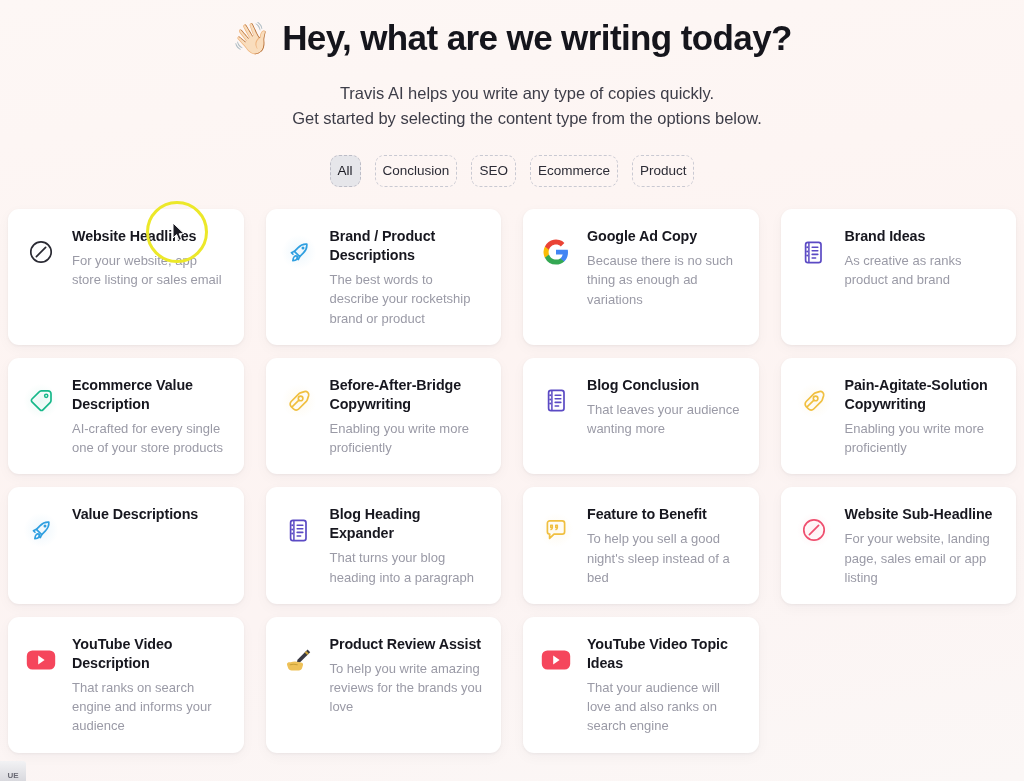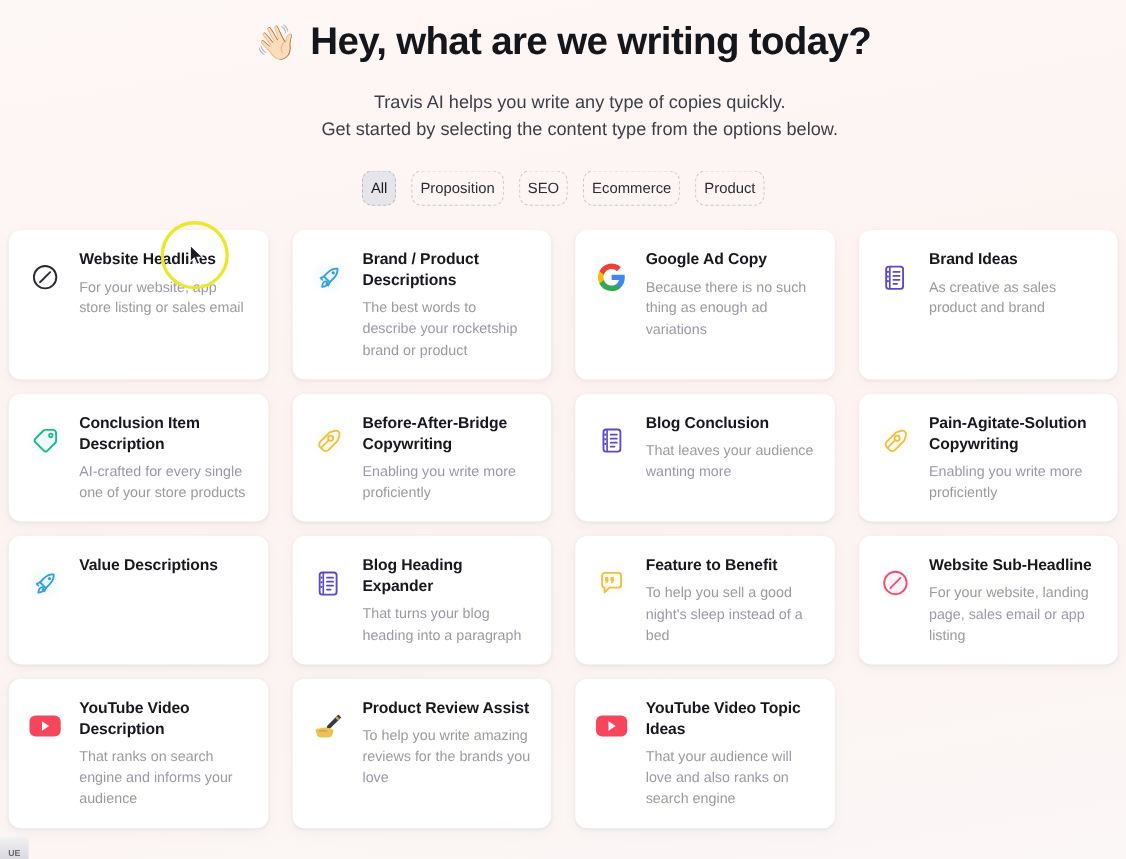--- a/index.html
+++ b/index.html
@@ -190,21 +190,21 @@
       <span>Hey, what are we writing today?</span>
     </h1>
     <div class="hero-sub">
       <div>Travis AI helps you write any type of copies quickly.</div>
       <div>Get started by selecting the content type from the options below.</div>
     </div>
   </div>
 
   <div class="filters" id="filters">
       <button class="pill active">All</button>
-      <button class="pill">Proposition</button>
+      <button class="pill">Conclusion</button>
       <button class="pill">SEO</button>
       <button class="pill">Ecommerce</button>
       <button class="pill">Product</button>
     </div>
 
   <div class="grid" id="grid">
       <div class="card">
         <div class="card-icon">
           <svg width="26" height="26" viewBox="0 0 26 26">
             <circle cx="13" cy="13" r="10.2" fill="none" stroke="#2a2a33" stroke-width="1.7"></circle>
@@ -253,32 +253,32 @@
             <line x1="12.2" y1="11.8" x2="17.8" y2="11.8" stroke="#5b4ac4" stroke-width="1.6" stroke-linecap="round"></line>
             <line x1="12.2" y1="15.4" x2="17.8" y2="15.4" stroke="#5b4ac4" stroke-width="1.6" stroke-linecap="round"></line>
             <line x1="12.2" y1="19" x2="15.6" y2="19" stroke="#5b4ac4" stroke-width="1.6" stroke-linecap="round"></line>
             <circle cx="7.2" cy="8.2" r="1" fill="#5b4ac4"></circle>
             <circle cx="7.2" cy="12.4" r="1" fill="#5b4ac4"></circle>
             <circle cx="7.2" cy="16.6" r="1" fill="#5b4ac4"></circle>
           </svg>
         </div>
         <div class="card-body">
           <div class="card-title">Brand Ideas</div>
-          <div class="card-desc">As creative as sales product and brand</div>
+          <div class="card-desc">As creative as ranks product and brand</div>
         </div>
       </div>
       <div class="card">
         <div class="card-icon" style="background: radial-gradient(circle, rgba(23, 184, 138, 0.086) 0%, rgba(255, 255, 255, 0) 72%);">
           <svg width="27" height="27" viewBox="0 0 27 27">
             <path d="M13.2 3.8H20a3 3 0 013 3v6.8a3 3 0 01-.88 2.12l-7.2 7.2a2 2 0 01-2.83 0l-8.1-8.1a2 2 0 010-2.83l7.2-7.2A3 3 0 0113.2 3.8z" fill="none" stroke="#17b88a" stroke-width="1.7" stroke-linejoin="round"></path>
             <circle cx="18.2" cy="8.8" r="1.6" fill="none" stroke="#17b88a" stroke-width="1.5"></circle>
           </svg>
         </div>
         <div class="card-body">
-          <div class="card-title">Conclusion Item Description</div>
+          <div class="card-title">Ecommerce Value Description</div>
           <div class="card-desc">AI-crafted for every single one of your store products</div>
         </div>
       </div>
       <div class="card">
         <div class="card-icon" style="background: radial-gradient(circle, rgba(240, 191, 63, 0.086) 0%, rgba(255, 255, 255, 0) 72%);">
           <svg width="27" height="27" viewBox="0 0 27 27">
             <path d="M19.4 4.6a3.4 3.4 0 014.2 4.2l-1.3 4a4 4 0 01-1 1.6l-7.6 7.6a3.6 3.6 0 01-5.1 0l-2.4-2.4a3.6 3.6 0 010-5.1l7.6-7.6a4 4 0 011.6-1z" fill="none" stroke="#f0bf3f" stroke-width="1.7" stroke-linejoin="round"></path>
             <circle cx="15.6" cy="11.4" r="2.3" fill="none" stroke="#f0bf3f" stroke-width="1.6"></circle>
             <line x1="13.9" y1="13.1" x2="7.6" y2="19.4" stroke="#f0bf3f" stroke-width="1.6" stroke-linecap="round"></line>
           </svg>

